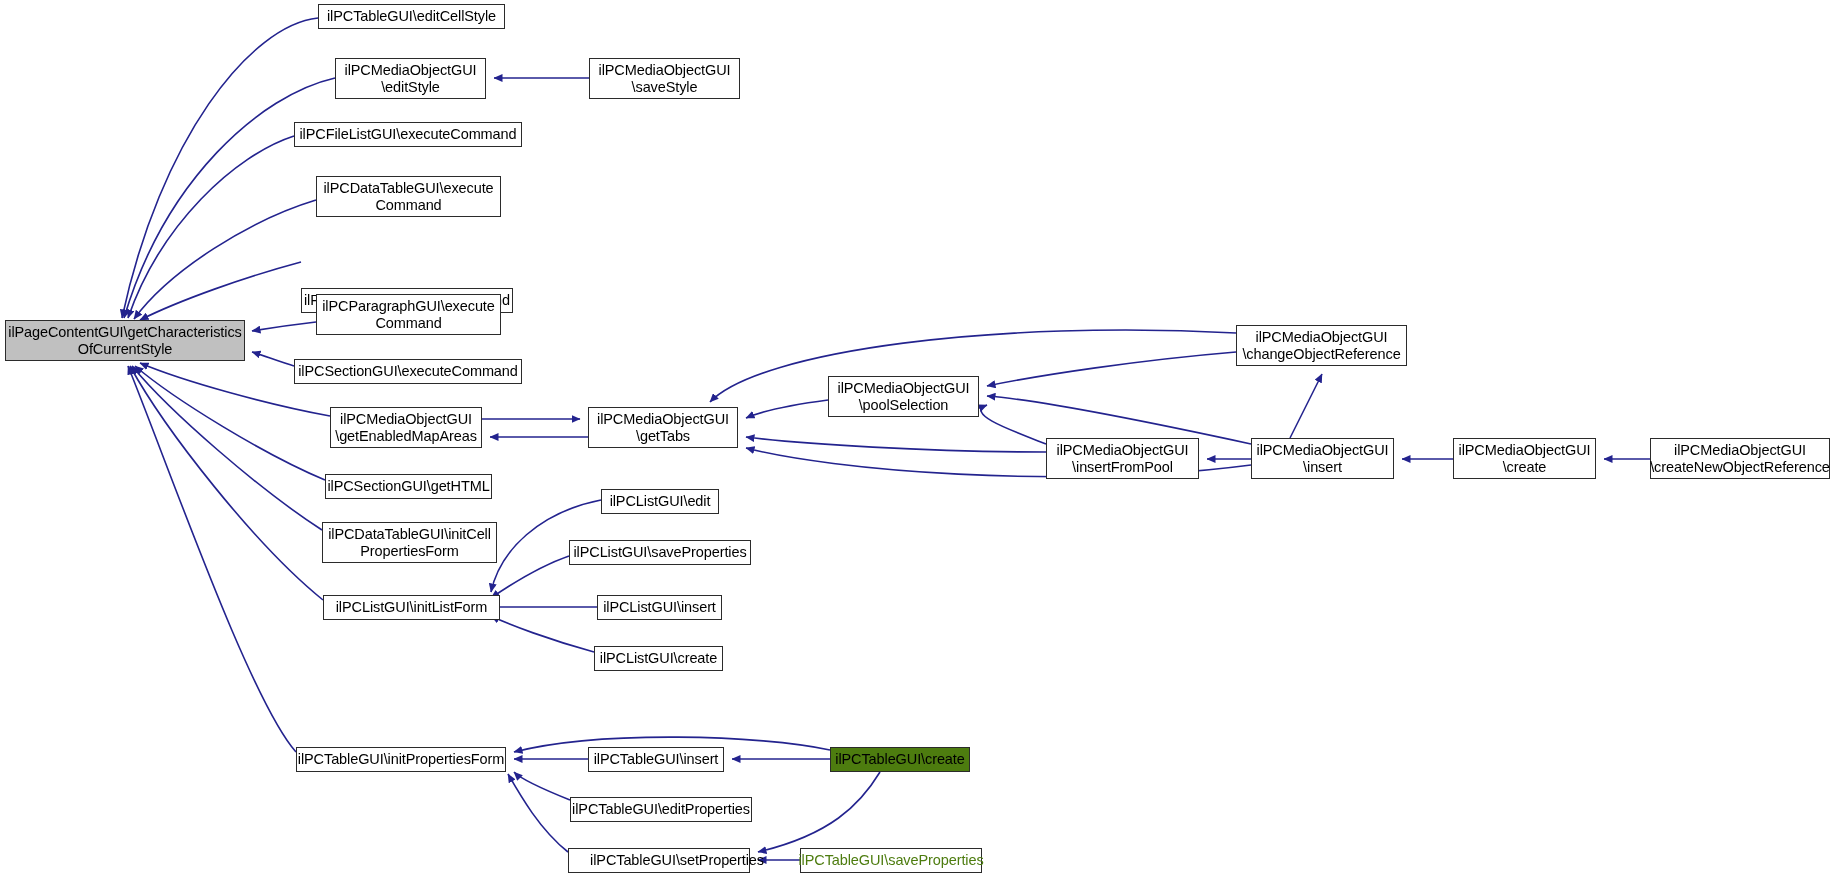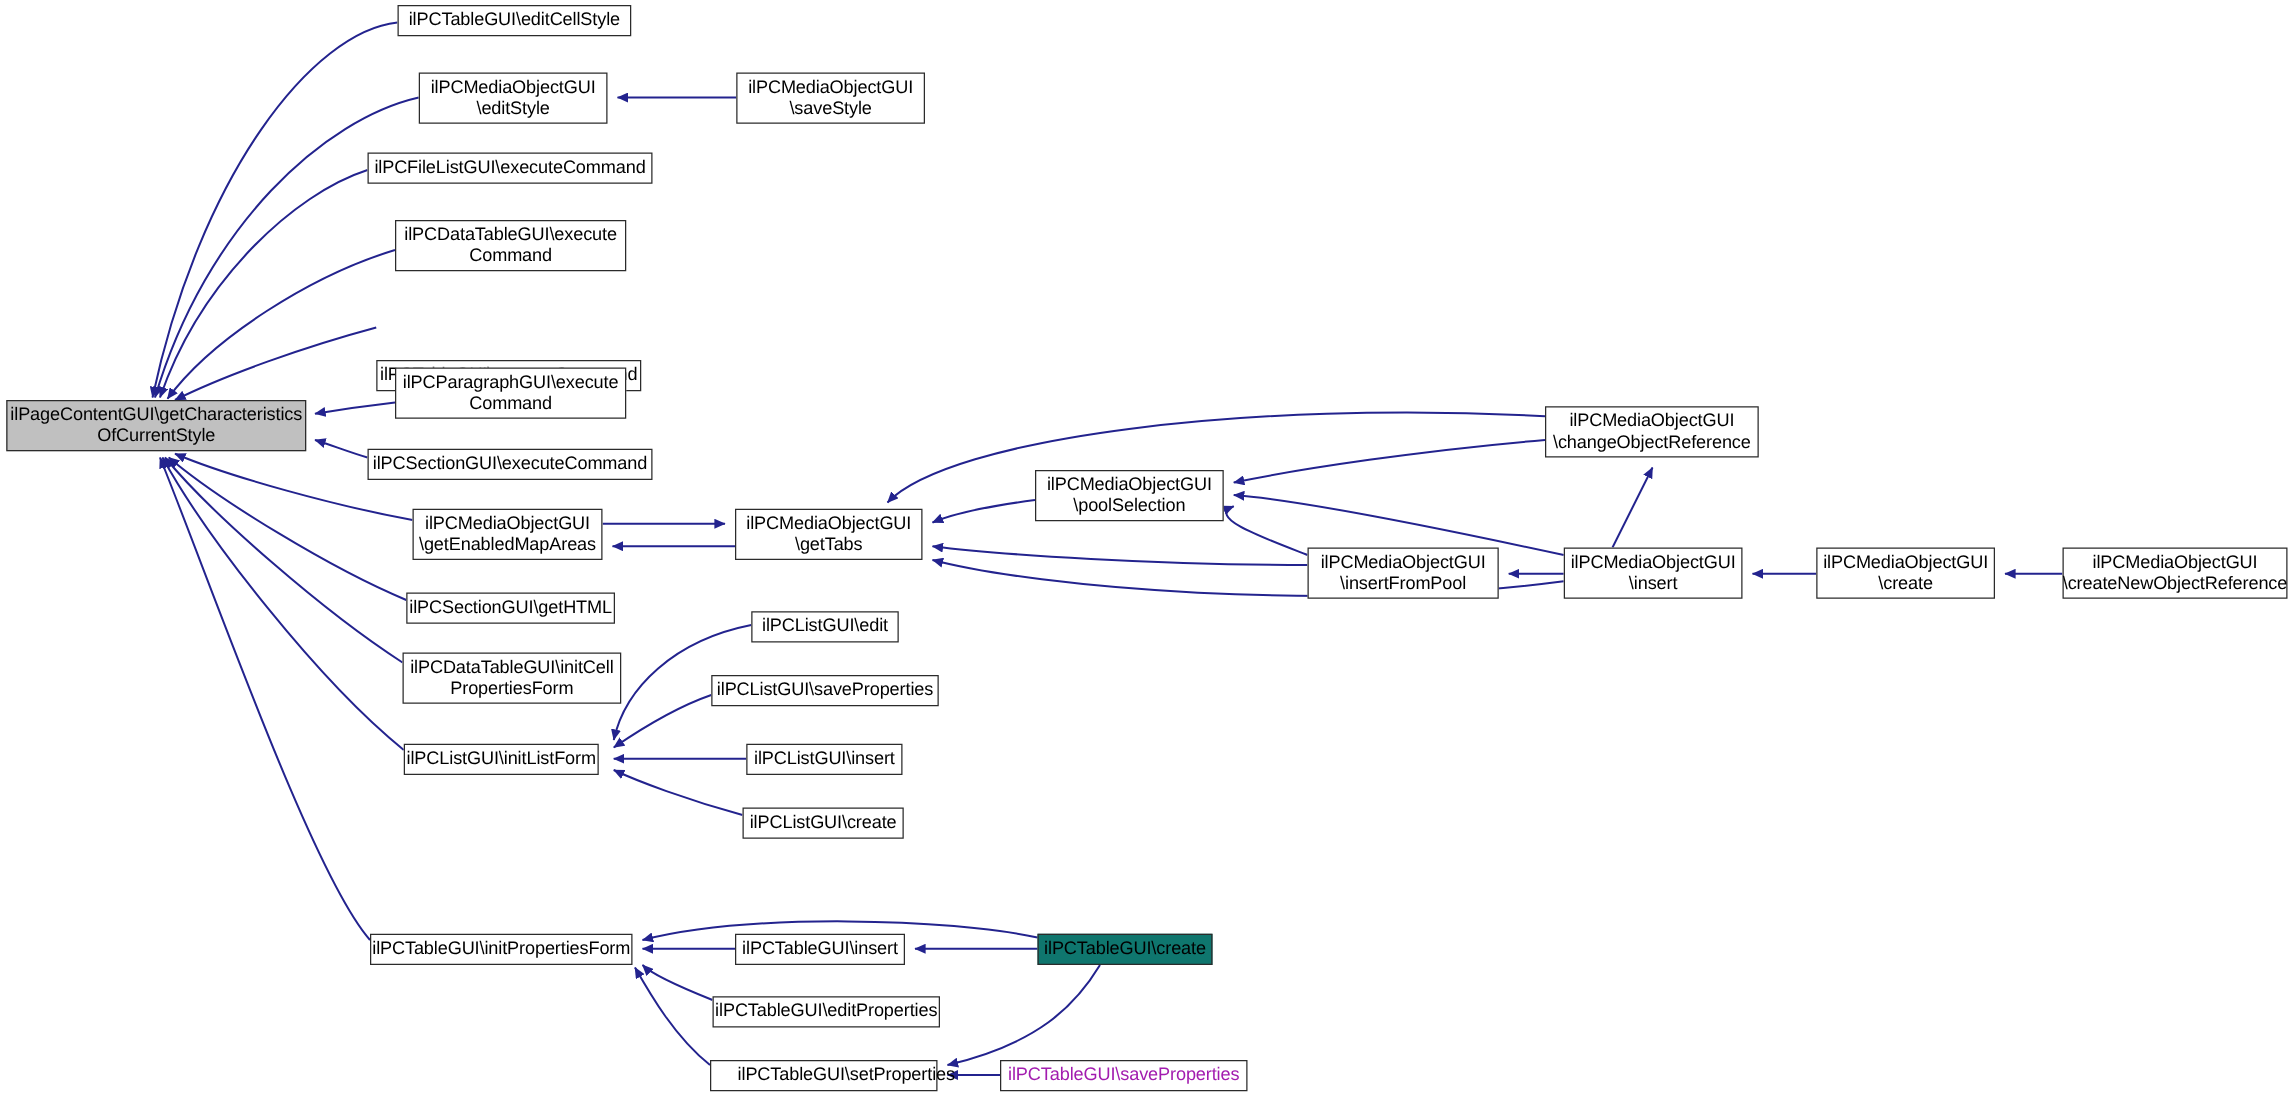--- a/index.html
+++ b/index.html
@@ -127,25 +127,25 @@
 \insertFromPool</span></div>
       <div class="node" style="left: 1251px; top: 438px; width: 143px; height: 41px; background: rgb(255, 255, 255); border-color: rgb(43, 43, 43); color: rgb(0, 0, 0);"><span class="node-label">ilPCMediaObjectGUI
 \insert</span></div>
       <div class="node" style="left: 1453px; top: 438px; width: 143px; height: 41px; background: rgb(255, 255, 255); border-color: rgb(43, 43, 43); color: rgb(0, 0, 0);"><span class="node-label">ilPCMediaObjectGUI
 \create</span></div>
       <div class="node" style="left: 1650px; top: 438px; width: 180px; height: 41px; background: rgb(255, 255, 255); border-color: rgb(43, 43, 43); color: rgb(0, 0, 0);"><span class="node-label">ilPCMediaObjectGUI
 \createNewObjectReference</span></div>
       <div class="node" style="left: 325px; top: 474px; width: 167px; height: 25px; background: rgb(255, 255, 255); border-color: rgb(43, 43, 43); color: rgb(0, 0, 0);"><span class="node-label">ilPCSectionGUI\getHTML</span></div>
       <div class="node" style="left: 322px; top: 522px; width: 175px; height: 41px; background: rgb(255, 255, 255); border-color: rgb(43, 43, 43); color: rgb(0, 0, 0);"><span class="node-label">ilPCDataTableGUI\initCell
 PropertiesForm</span></div>
-      <div class="node" style="left: 323px; top: 595px; width: 156px; height: 25px; background: rgb(255, 255, 255); border-color: rgb(43, 43, 43); color: rgb(0, 0, 0);"><span class="node-label">ilPCListGUI\initListForm</span></div>
+      <div class="node" style="left: 323px; top: 595px; width: 177px; height: 25px; background: rgb(255, 255, 255); border-color: rgb(43, 43, 43); color: rgb(0, 0, 0);"><span class="node-label">ilPCListGUI\initListForm</span></div>
       <div class="node" style="left: 601px; top: 489px; width: 118px; height: 25px; background: rgb(255, 255, 255); border-color: rgb(43, 43, 43); color: rgb(0, 0, 0);"><span class="node-label">ilPCListGUI\edit</span></div>
       <div class="node" style="left: 569px; top: 540px; width: 182px; height: 25px; background: rgb(255, 255, 255); border-color: rgb(43, 43, 43); color: rgb(0, 0, 0);"><span class="node-label">ilPCListGUI\saveProperties</span></div>
       <div class="node" style="left: 597px; top: 595px; width: 125px; height: 25px; background: rgb(255, 255, 255); border-color: rgb(43, 43, 43); color: rgb(0, 0, 0);"><span class="node-label">ilPCListGUI\insert</span></div>
       <div class="node" style="left: 594px; top: 646px; width: 129px; height: 25px; background: rgb(255, 255, 255); border-color: rgb(43, 43, 43); color: rgb(0, 0, 0);"><span class="node-label">ilPCListGUI\create</span></div>
       <div class="node" style="left: 296px; top: 747px; width: 210px; height: 25px; background: rgb(255, 255, 255); border-color: rgb(43, 43, 43); color: rgb(0, 0, 0);"><span class="node-label">ilPCTableGUI\initPropertiesForm</span></div>
       <div class="node" style="left: 588px; top: 747px; width: 136px; height: 25px; background: rgb(255, 255, 255); border-color: rgb(43, 43, 43); color: rgb(0, 0, 0); text-align: center;"><span class="node-label">ilPCTableGUI\insert</span></div>
-      <div class="node" style="left: 830px; top: 747px; width: 140px; height: 25px; background: #0f766e; border-color: rgb(43, 43, 43); color: rgb(0, 0, 0); text-align: right;"><span class="node-label">ilPCTableGUI\create</span></div>
+      <div class="node" style="left: 830px; top: 747px; width: 140px; height: 25px; background: #4d7c0f; border-color: rgb(43, 43, 43); color: rgb(0, 0, 0); text-align: right;"><span class="node-label">ilPCTableGUI\create</span></div>
       <div class="node" style="left: 570px; top: 797px; width: 182px; height: 25px; background: rgb(255, 255, 255); border-color: rgb(43, 43, 43); color: rgb(0, 0, 0); justify-content: center;"><span class="node-label">ilPCTableGUI\editProperties</span></div>
       <div class="node" style="left: 568px; top: 848px; width: 182px; height: 25px; background: rgb(255, 255, 255); border-color: rgb(43, 43, 43); color: rgb(0, 0, 0); padding-left: 36px;"><span class="node-label">ilPCTableGUI\setProperties</span></div>
-      <div class="node" style="left: 800px; top: 848px; width: 198px; height: 25px; background: rgb(255, 255, 255); border-color: rgb(43, 43, 43); color: #a21caf;"><span class="node-label">ilPCTableGUI\saveProperties</span></div>
+      <div class="node" style="left: 800px; top: 848px; width: 182px; height: 25px; background: rgb(255, 255, 255); border-color: rgb(43, 43, 43); color: #4d7c0f;"><span class="node-label">ilPCTableGUI\saveProperties</span></div>
     </div>
 </div>
 
 </body></html>

